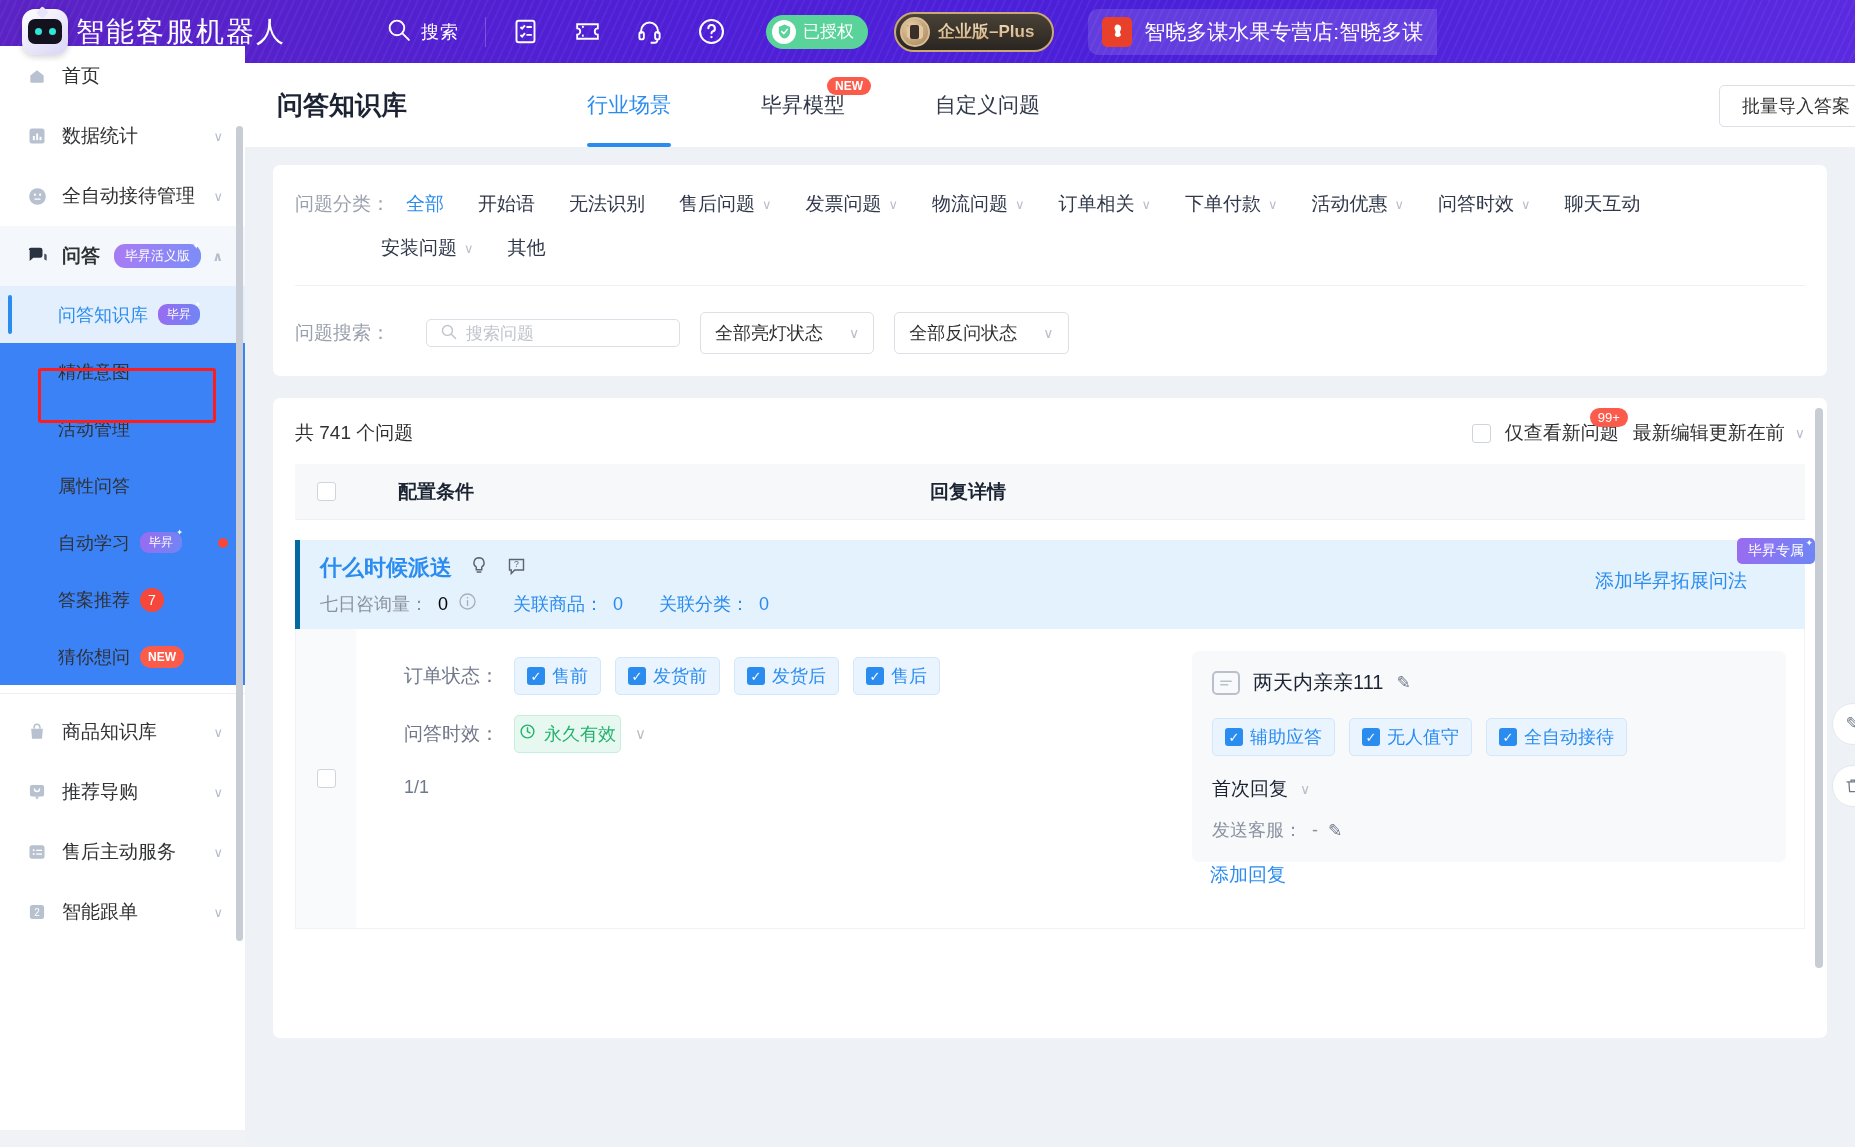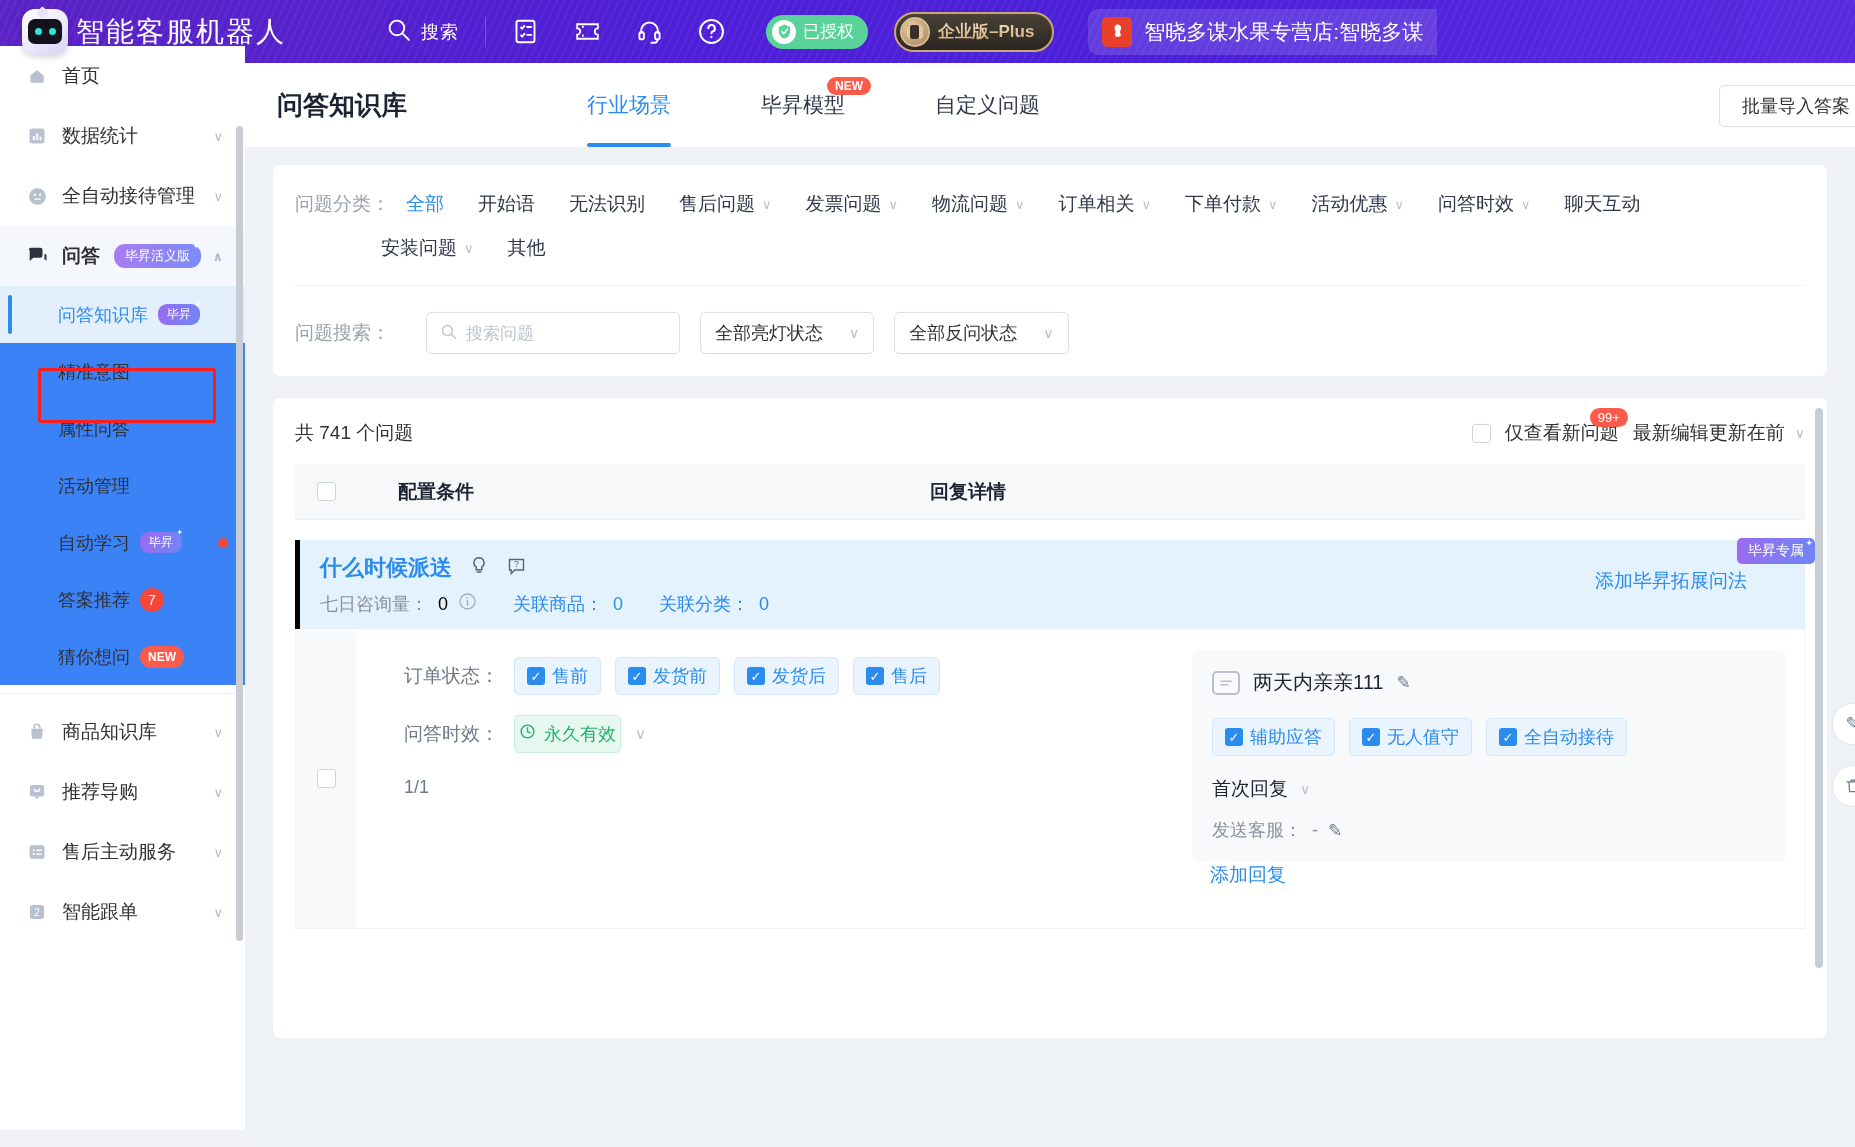--- a/index.html
+++ b/index.html
@@ -158,21 +158,21 @@
     font-size:19px; color:#30384a; margin-right:34px; cursor:pointer; display:flex; align-items:center; gap:7px;
     white-space:nowrap;
   }
   .f-item.active{ color:#2b8cf0; }
   .f-item .cv{ color:#b9bfc9; font-size:13px; }
   .filter-row2{ display:flex; align-items:center; padding:18px 22px 0 108px; }
   .filter-sep{ height:1px; background:#eef0f3; margin:24px 22px 0 22px; }
 
   .search-row{ display:flex; align-items:center; padding:26px 22px 0 22px; gap:20px; }
   .inp{
-    width:254px; height:42px; border:1px solid #dcdfe6; border-radius:5px; background:#fff;
+    width:254px; height:28px; border:1px solid #dcdfe6; border-radius:5px; background:#fff;
     display:flex; align-items:center; gap:9px; padding:0 13px; cursor:text;
   }
   .inp .ph{ font-size:17px; color:#bfc4cd; }
   .sel{
     height:42px; border:1px solid #dcdfe6; border-radius:5px; background:#fff;
     display:flex; align-items:center; justify-content:space-between; gap:26px; padding:0 14px;
     font-size:18px; color:#303133; cursor:pointer;
   }
 
   .list-card{
@@ -191,21 +191,21 @@
   .sort-sel{ font-size:19px; color:#303133; display:flex; align-items:center; gap:10px; cursor:pointer;}
 
   .tbl-head{
     margin:18px 22px 0 22px; height:56px; background:#f6f8fa; display:flex; align-items:center;
     border-bottom:1px solid #eef0f3;
   }
   .th-cfg{ font-size:19px; font-weight:700; color:#1c2433; margin-left:62px; }
   .th-rep{ font-size:19px; font-weight:700; color:#1c2433; margin-left:456px; }
 
   .q-band{
-    margin:20px 22px 0 22px; background:#e4f2fd; border-left:5px solid #000000;
+    margin:20px 22px 0 22px; background:#e4f2fd; border-left:5px solid #0369a1;
     padding:13px 18px 13px 20px; position:relative;
   }
   .q-title-row{ display:flex; align-items:center; gap:16px; }
   .q-title{ font-size:22px; font-weight:700; color:#2b8cf0; cursor:pointer;}
   .q-meta{ display:flex; align-items:center; gap:10px; margin-top:9px; font-size:18px;}
   .q-meta .gray{ color:#8a919e; }
   .q-meta .num{ color:#2b8cf0; }
   .q-meta .lnk{ color:#2b8cf0; margin-left:26px; }
   .add-expand{
     position:absolute; right:58px; top:28px; font-size:19px; color:#2b8cf0; cursor:pointer;
@@ -397,24 +397,24 @@
       </div>
 
       <div class="sub-item active">
         <span>问答知识库</span>
         <span class="tag-bs">毕昇</span>
       </div>
       <div class="sub-item">
         <span>精准意图</span>
       </div>
       <div class="sub-item">
+        <span>活动管理</span>
+      </div>
+      <div class="sub-item">
         <span>属性问答</span>
-      </div>
-      <div class="sub-item">
-        <span>活动管理</span>
       </div>
       <div class="sub-item">
         <span>自动学习</span>
         <span class="tag-bs">毕昇</span>
         <span class="dot-red"></span>
       </div>
       <div class="sub-item">
         <span>答案推荐</span>
         <span class="num-badge">7</span>
       </div>

